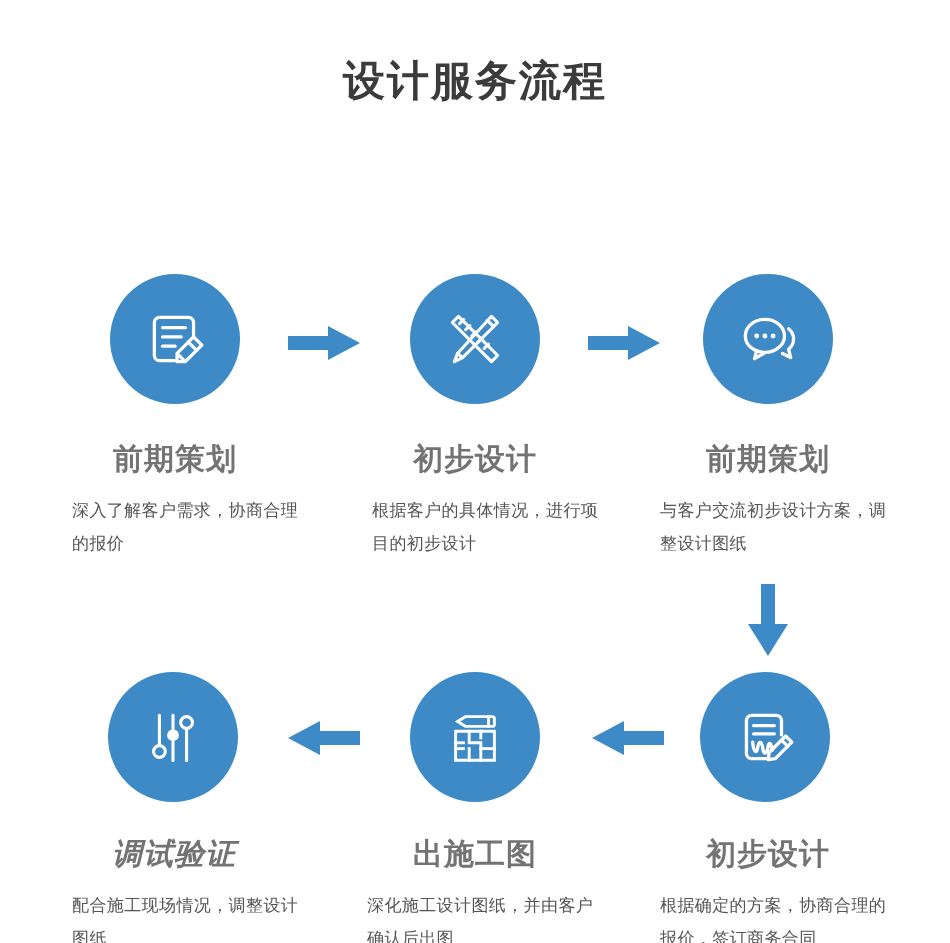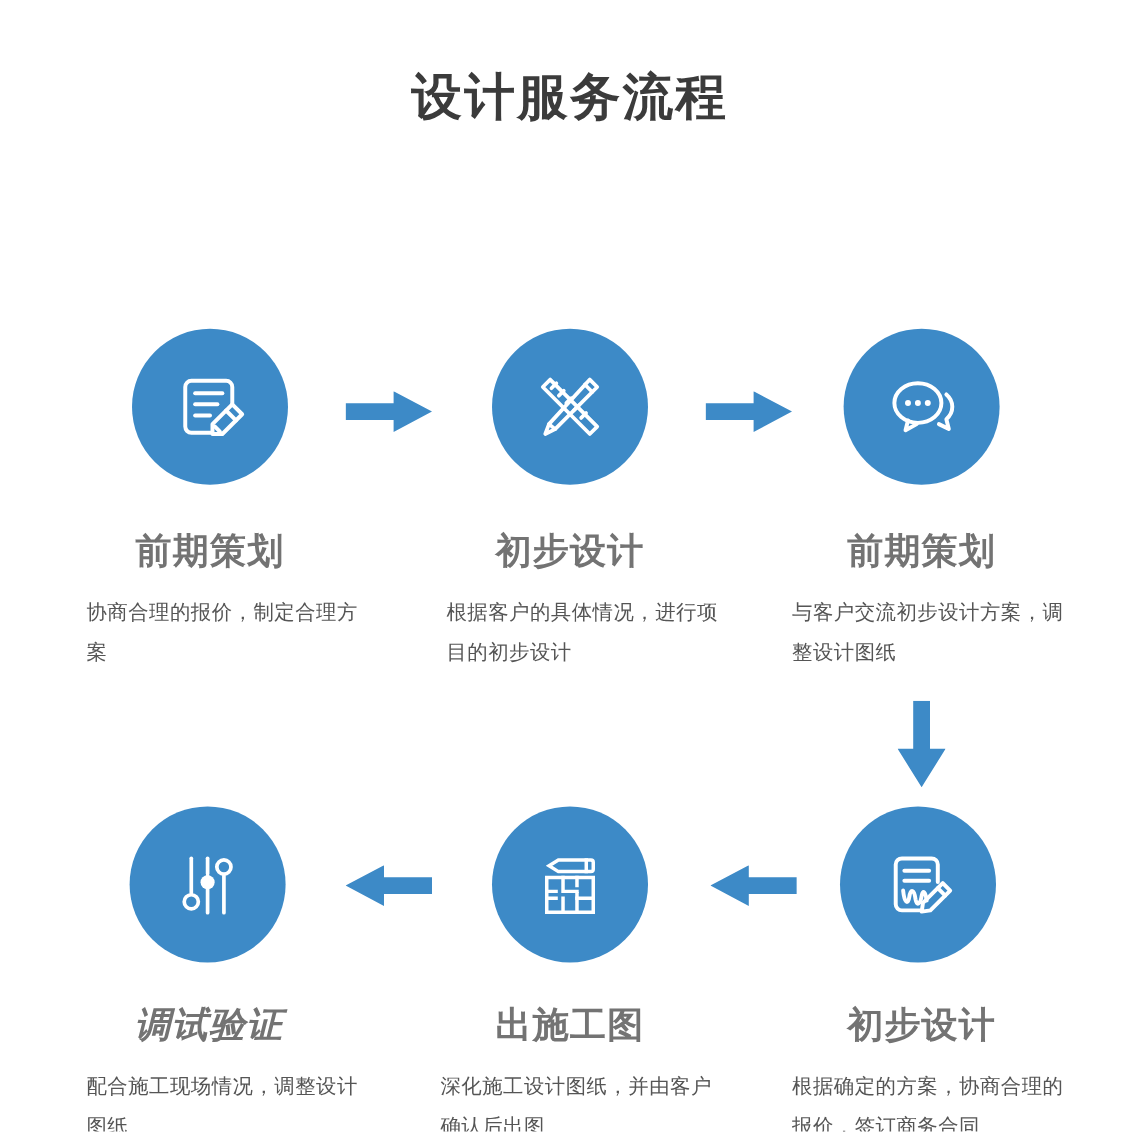--- a/index.html
+++ b/index.html
@@ -83,21 +83,21 @@
         <line x1="20" y1="21" x2="42" y2="21"></line>
         <line x1="20" y1="30" x2="38" y2="30"></line>
         <line x1="20" y1="39" x2="32" y2="39"></line>
         <path d="M50 30 L58 38 L42 54 L34 54 L34 46 Z"></path>
         <line x1="45" y1="35" x2="53" y2="43"></line>
         <line x1="36" y1="48" x2="40" y2="52"></line>
       </svg>
     </span>
   </div>
   <div class="step-title" style="left:25px; top:333px;">前期策划</div>
-  <div class="step-desc" style="left:72px; top:388px;">协商合理的报价，制定合理方案</div>
+  <div class="step-desc" style="left:72px; top:388px;">深入了解客户需求，协商合理的报价</div>
 
   <div class="arrow" style="left:288px; top:220px;">
     <span>
       <svg width="72" height="34" viewBox="0 0 72 34">
         <path d="M0 10 H40 V0 L72 17 L40 34 V24 H0 Z" fill="#3d8ac7"></path>
       </svg>
     </span>
   </div>
 
   <div class="circle" style="left:410px; top:168px;">

